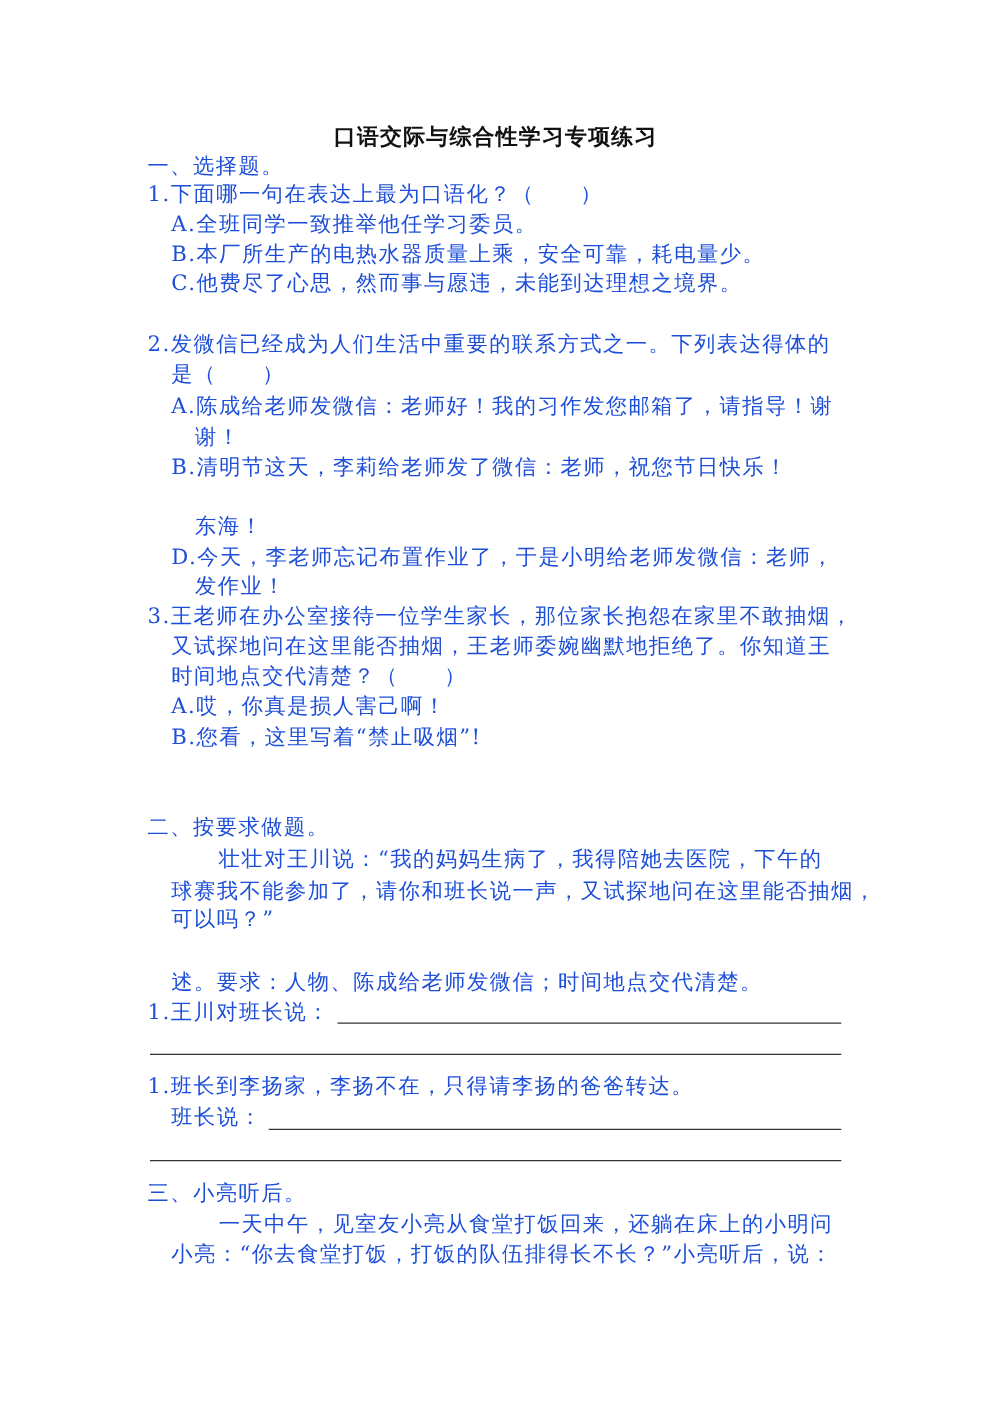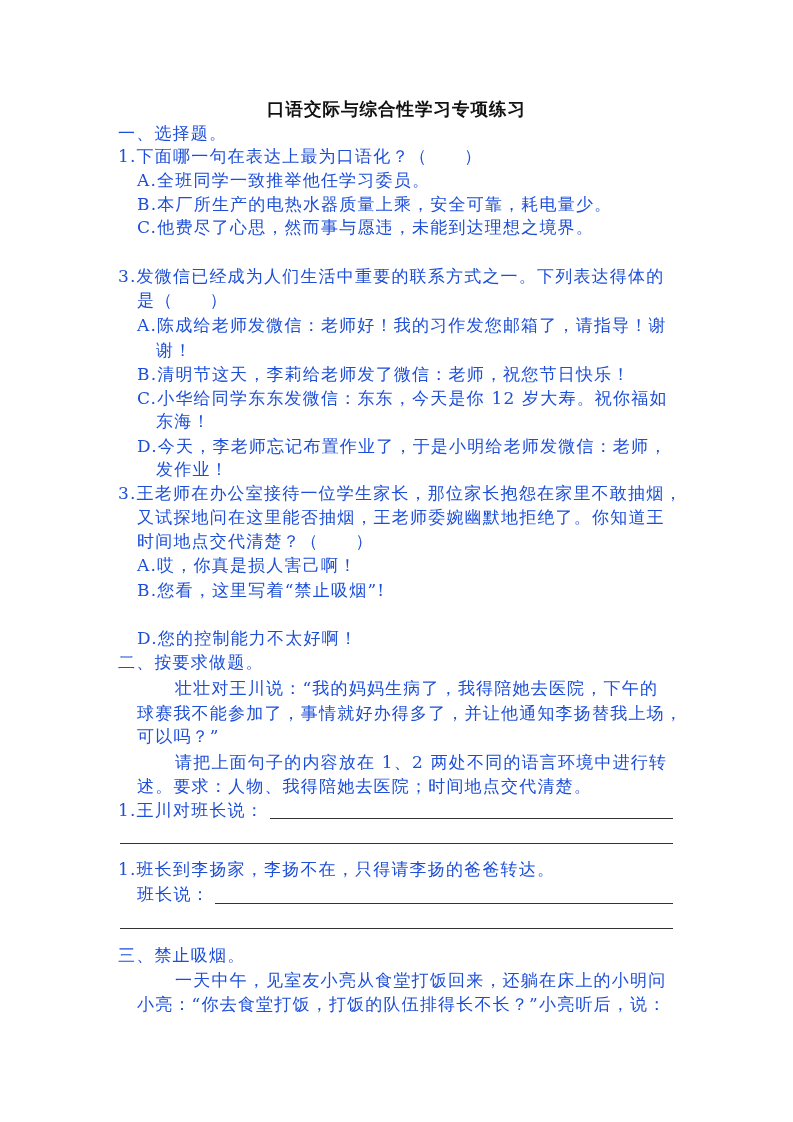--- a/index.html
+++ b/index.html
@@ -24,50 +24,47 @@
 
   <div class="title">口语交际与综合性学习专项练习</div>
 
   <div class="ln l0" style="top:122px">一、选择题。</div>
 
   <div class="ln l0" style="top:145px">1.下面哪一句在表达上最为口语化？（　　）</div>
   <div class="ln l1" style="top:169px">A.全班同学一致推举他任学习委员。</div>
   <div class="ln l1" style="top:193px">B.本厂所生产的电热水器质量上乘，安全可靠，耗电量少。</div>
   <div class="ln l1" style="top:216px">C.他费尽了心思，然而事与愿违，未能到达理想之境界。</div>
 
-  <div class="ln l0" style="top:265px">3.发微信已经成为人们生活中重要的联系方式之一。下列表达得体的</div>
+  <div class="ln l0" style="top:265px">2.发微信已经成为人们生活中重要的联系方式之一。下列表达得体的</div>
   <div class="ln l1" style="top:289px">是（　　）</div>
   <div class="ln l1" style="top:314px">A.陈成给老师发微信：老师好！我的习作发您邮箱了，请指导！谢</div>
   <div class="ln l2" style="top:339px">谢！</div>
   <div class="ln l1" style="top:363px">B.清明节这天，李莉给老师发了微信：老师，祝您节日快乐！</div>
-  <div class="ln l1" style="top:387px">C.小华给同学东东发微信：东东，今天是你 12 岁大寿。祝你福如</div>
   <div class="ln l2" style="top:410px">东海！</div>
   <div class="ln l1" style="top:435px">D.今天，李老师忘记布置作业了，于是小明给老师发微信：老师，</div>
   <div class="ln l2" style="top:458px">发作业！</div>
 
   <div class="ln l0" style="top:482px">3.王老师在办公室接待一位学生家长，那位家长抱怨在家里不敢抽烟，</div>
   <div class="ln l1" style="top:506px">又试探地问在这里能否抽烟，王老师委婉幽默地拒绝了。你知道王</div>
   <div class="ln l1" style="top:530px">时间地点交代清楚？（　　）</div>
   <div class="ln l1" style="top:554px">A.哎，你真是损人害己啊！</div>
   <div class="ln l1" style="top:579px">B.您看，这里写着“禁止吸烟”!</div>
-  <div class="ln l1" style="top:627px">D.您的控制能力不太好啊！</div>
 
   <div class="ln l0" style="top:651px">二、按要求做题。</div>
   <div class="ln l3" style="top:677px">壮壮对王川说：“我的妈妈生病了，我得陪她去医院，下午的</div>
-  <div class="ln l1" style="top:702px">球赛我不能参加了，事情就好办得多了，并让他通知李扬替我上场，</div>
+  <div class="ln l1" style="top:702px">球赛我不能参加了，请你和班长说一声，又试探地问在这里能否抽烟，</div>
   <div class="ln l1" style="top:725px">可以吗？”</div>
-  <div class="ln l3" style="top:751px">请把上面句子的内容放在 1、2 两处不同的语言环境中进行转</div>
-  <div class="ln l1" style="top:775px">述。要求：人物、我得陪她去医院；时间地点交代清楚。</div>
+  <div class="ln l1" style="top:775px">述。要求：人物、陈成给老师发微信；时间地点交代清楚。</div>
 
   <div class="ln l0" style="top:799px">1.王川对班长说：</div>
   <div class="rule" style="left:270px; width:403px; top:818px"></div>
   <div class="rule" style="left:120px; width:553px; top:843px"></div>
 
   <div class="ln l0" style="top:858px">1.班长到李扬家，李扬不在，只得请李扬的爸爸转达。</div>
   <div class="ln l1" style="top:883px">班长说：</div>
   <div class="rule" style="left:215px; width:458px; top:903px"></div>
   <div class="rule" style="left:120px; width:553px; top:928px"></div>
 
-  <div class="ln l0" style="top:944px">三、禁止吸烟。</div>
+  <div class="ln l0" style="top:944px">三、小亮听后。</div>
   <div class="ln l3" style="top:969px">一天中午，见室友小亮从食堂打饭回来，还躺在床上的小明问</div>
   <div class="ln l1" style="top:993px">小亮：“你去食堂打饭，打饭的队伍排得长不长？”小亮听后，说：</div>
 
 </div>
 
 </body></html>

